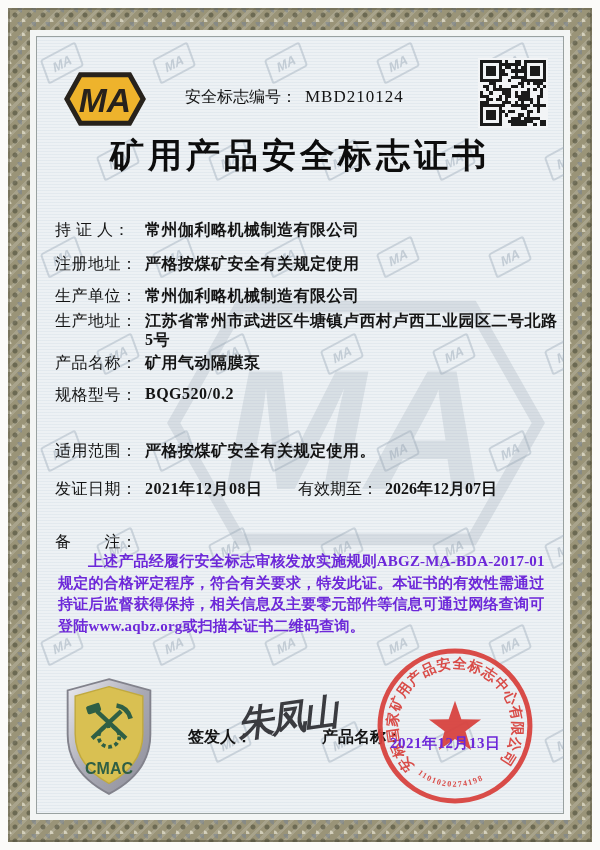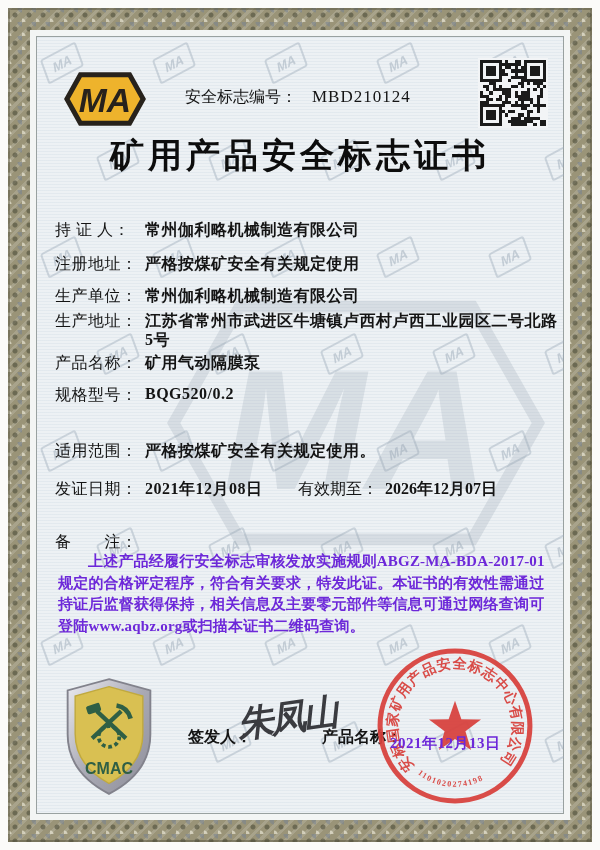--- a/index.html
+++ b/index.html
@@ -21,21 +21,21 @@
   .wm-layer{position:absolute;inset:36px;overflow:hidden;z-index:2;}
   .wm{position:absolute;width:36px;height:22px;border:2px solid rgba(156,169,183,.42);border-radius:3px;
     color:rgba(156,169,183,.5);font:italic 700 13px "Liberation Sans",sans-serif;
     display:flex;align-items:center;justify-content:center;transform:rotate(-28deg) skewX(-8deg);}
   .big-wm{position:absolute;left:160px;top:295px;width:392px;height:256px;z-index:2;opacity:.55;}
   .content{position:absolute;inset:0;z-index:5;color:#141414;}
   .abs{position:absolute;}
   
   .ma-logo{left:64px;top:70px;width:82px;height:58px;}
   .cert-no{left:185px;top:87px;font-size:16px;white-space:nowrap;}
-  .cert-no .num{font-size:17px;letter-spacing:1px;margin-left:15px;}
+  .cert-no .num{font-size:17px;letter-spacing:1px;margin-left:8px;}
   #qr{left:478px;top:58px;width:70px;height:70px;background:#f2f4f6;display:grid;
       grid-template-columns:repeat(21,1fr);grid-template-rows:repeat(21,1fr);padding:2px;box-sizing:border-box;}
   .qd{background:#1b1b1b;}
   .title{left:0;right:0;top:133px;text-align:center;font-size:34px;font-weight:900;letter-spacing:4px;color:#0d0d0d;}
   
   .row{left:55px;font-size:16px;white-space:nowrap;}
   .row .lab{letter-spacing:.5px;}
   .row .val{position:absolute;left:90px;font-weight:700;letter-spacing:.5px;}
   .row .val.wrap{white-space:normal;width:414px;line-height:19px;}
   .row .val.v2{left:200px;}

